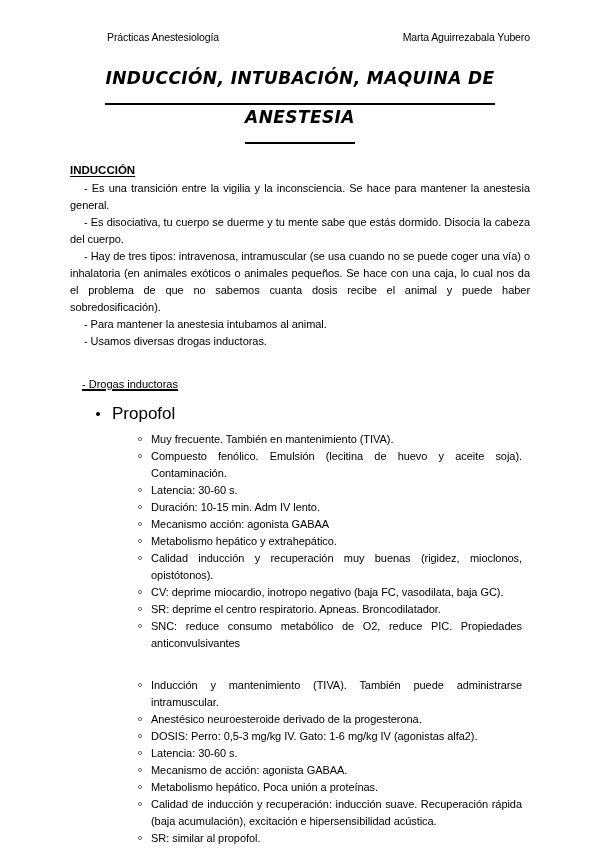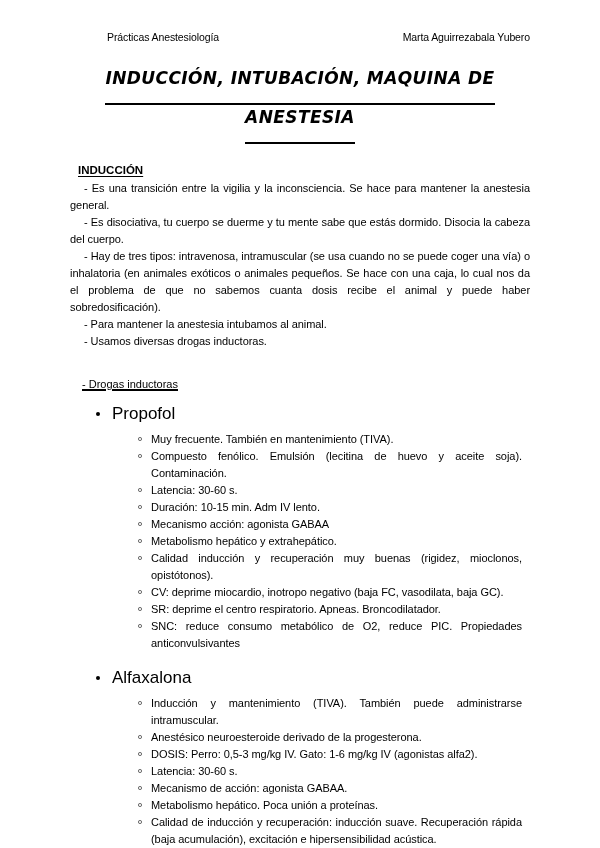--- a/index.html
+++ b/index.html
@@ -57,21 +57,21 @@
     display: inline-block;
     border-bottom: 2px solid #000;
     padding-bottom: 12px;
   }
 
   
   .section-heading {
     font-size: 11.5px;
     font-weight: bold;
     line-height: 16px;
-    margin: 0 0 2px 8px;
+    margin: 0 0 2px 0;
     display: block;
   }
   .section-heading .u {
     text-decoration: underline;
     text-underline-offset: 2px;
   }
 
   
   .para {
     font-size: 11px;
@@ -202,24 +202,20 @@
           <li class="nojust"><span class="circle"></span><span>Metabolismo hepático y extrahepático.</span></li>
           <li><span class="circle"></span><span>Calidad inducción y recuperación muy buenas (rigidez, mioclonos, opistótonos).</span></li>
           <li class="nojust"><span class="circle"></span><span>CV: deprime miocardio, inotropo negativo (baja FC, vasodilata, baja GC).</span></li>
           <li class="nojust"><span class="circle"></span><span>SR: deprime el centro respiratorio. Apneas. Broncodilatador.</span></li>
           <li><span class="circle"></span><span>SNC: reduce consumo metabólico de O2, reduce PIC. Propiedades anticonvulsivantes</span></li>
         </ul>
       </li>
 
       <li class="drug">
         <div class="spacer-sm"></div>
-        <div class="drug-name">
-          <span class="disc"></span>
-          <span>Alfaxalona</span>
-        </div>
         <ul class="lvl2">
           <li><span class="circle"></span><span>Inducción y mantenimiento (TIVA). También puede administrarse intramuscular.</span></li>
           <li class="nojust"><span class="circle"></span><span>Anestésico neuroesteroide derivado de la progesterona.</span></li>
           <li class="nojust"><span class="circle"></span><span>DOSIS: Perro: 0,5-3 mg/kg IV. Gato: 1-6 mg/kg IV (agonistas alfa2).</span></li>
           <li class="nojust"><span class="circle"></span><span>Latencia: 30-60 s.</span></li>
           <li class="nojust"><span class="circle"></span><span>Mecanismo de acción: agonista GABAA.</span></li>
           <li class="nojust"><span class="circle"></span><span>Metabolismo hepático. Poca unión a proteínas.</span></li>
           <li><span class="circle"></span><span>Calidad de inducción y recuperación: inducción suave. Recuperación rápida (baja acumulación), excitación e hipersensibilidad acústica.</span></li>
           <li class="nojust"><span class="circle"></span><span>SR: similar al propofol.</span></li>
           <li class="nojust"><span class="circle"></span><span>SNC: reduce PIC. Cierta capacidad antiepiléptica.</span></li>

